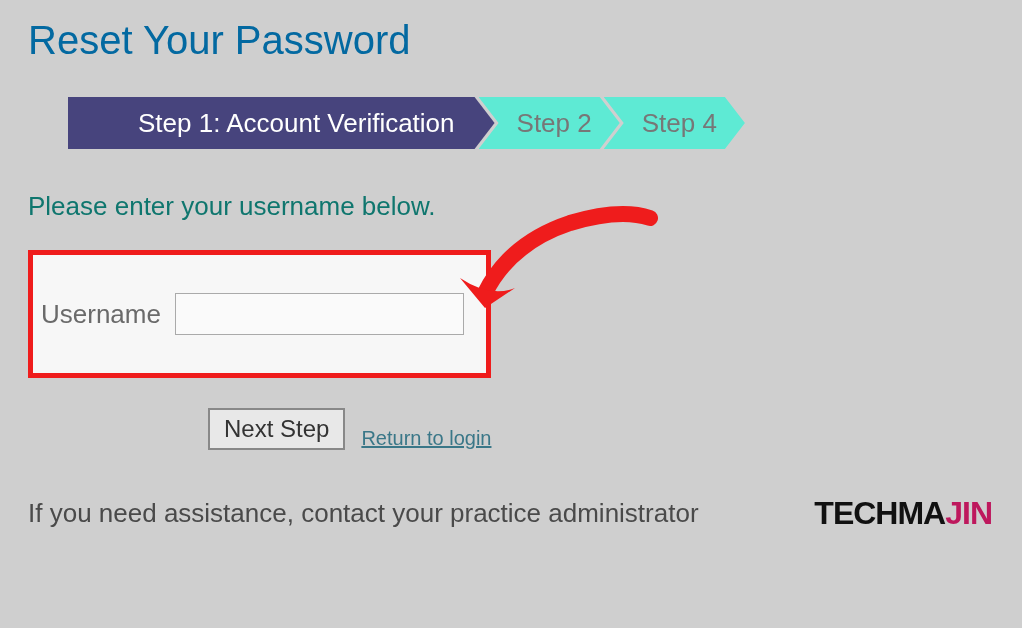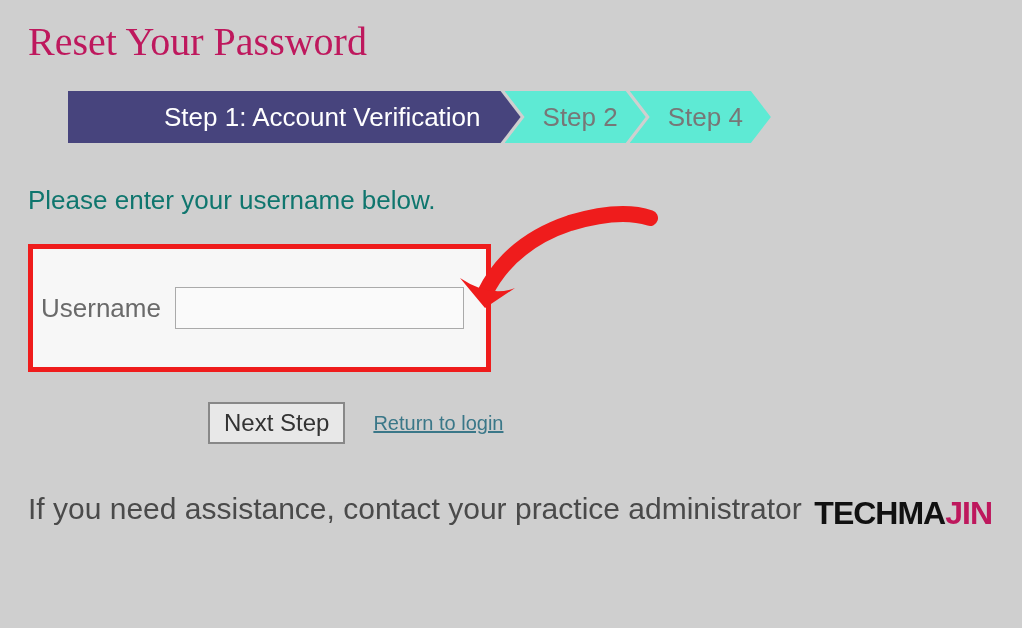--- a/index.html
+++ b/index.html
@@ -8,23 +8,22 @@
       background: #cfcfcf;
       width: 1022px;
       height: 628px;
       position: relative;
       padding: 18px 28px;
       color: #555;
     }
     .page-title {
       font-size: 40px;
       font-weight: 400;
-      color: #be185d;
-      margin-bottom: 26px;
-      font-family: Liberation Serif, serif;
+      color: #0369a1;
+      margin-bottom: 34px;
     }
     .stepper {
       display: flex;
       align-items: center;
       margin-left: 40px;
       margin-bottom: 42px;
       height: 52px;
     }
     .step {
       position: relative;
@@ -34,21 +33,21 @@
       height: 52px;
       font-size: 26px;
       color: #777;
       background: #5eead4;
       clip-path: polygon(0 0, calc(100% - 20px) 0, 100% 50%, calc(100% - 20px) 100%, 0 100%, 20px 50%);
       margin-left: -16px;
     }
     .step:first-child {
       clip-path: polygon(0 0, calc(100% - 20px) 0, 100% 50%, calc(100% - 20px) 100%, 0 100%);
       margin-left: 0;
-      padding-left: 96px;
+      padding-left: 70px;
       padding-right: 40px;
     }
     .step.active {
       background: #47447d;
       color: #fff;
     }
     .instruction {
       font-size: 26px;
       color: #0f766e;
       margin-bottom: 28px;
@@ -81,42 +80,42 @@
     }
     .link {
       color: #3a7788;
       font-size: 26px;
       text-decoration: underline;
       cursor: pointer;
       margin-left: 40px;
     }
     .actions {
       display: flex;
-      align-items: center;
-      gap: 28px;
+      align-items: flex-end;
+      gap: 16px;
       margin-top: 30px;
       margin-left: 180px;
     }
     .next-btn {
       font-size: 24px;
       padding: 5px 14px;
       background: #e8e8e8;
       border: 2px solid #888;
       color: #333;
       cursor: pointer;
       font-family: inherit;
     }
     .return-link {
       color: #3a7788;
       font-size: 20px;
       text-decoration: underline;
       cursor: pointer;
     }
     .assistance {
-      font-size: 30px;
+      font-size: 26px;
       color: #4a4a4a;
       margin-top: 48px;
     }
     .watermark {
       position: absolute;
       right: 30px;
       top: 495px;
       font-family: Arial Black, Arial, sans-serif;
       font-weight: 900;
       font-size: 32px;

